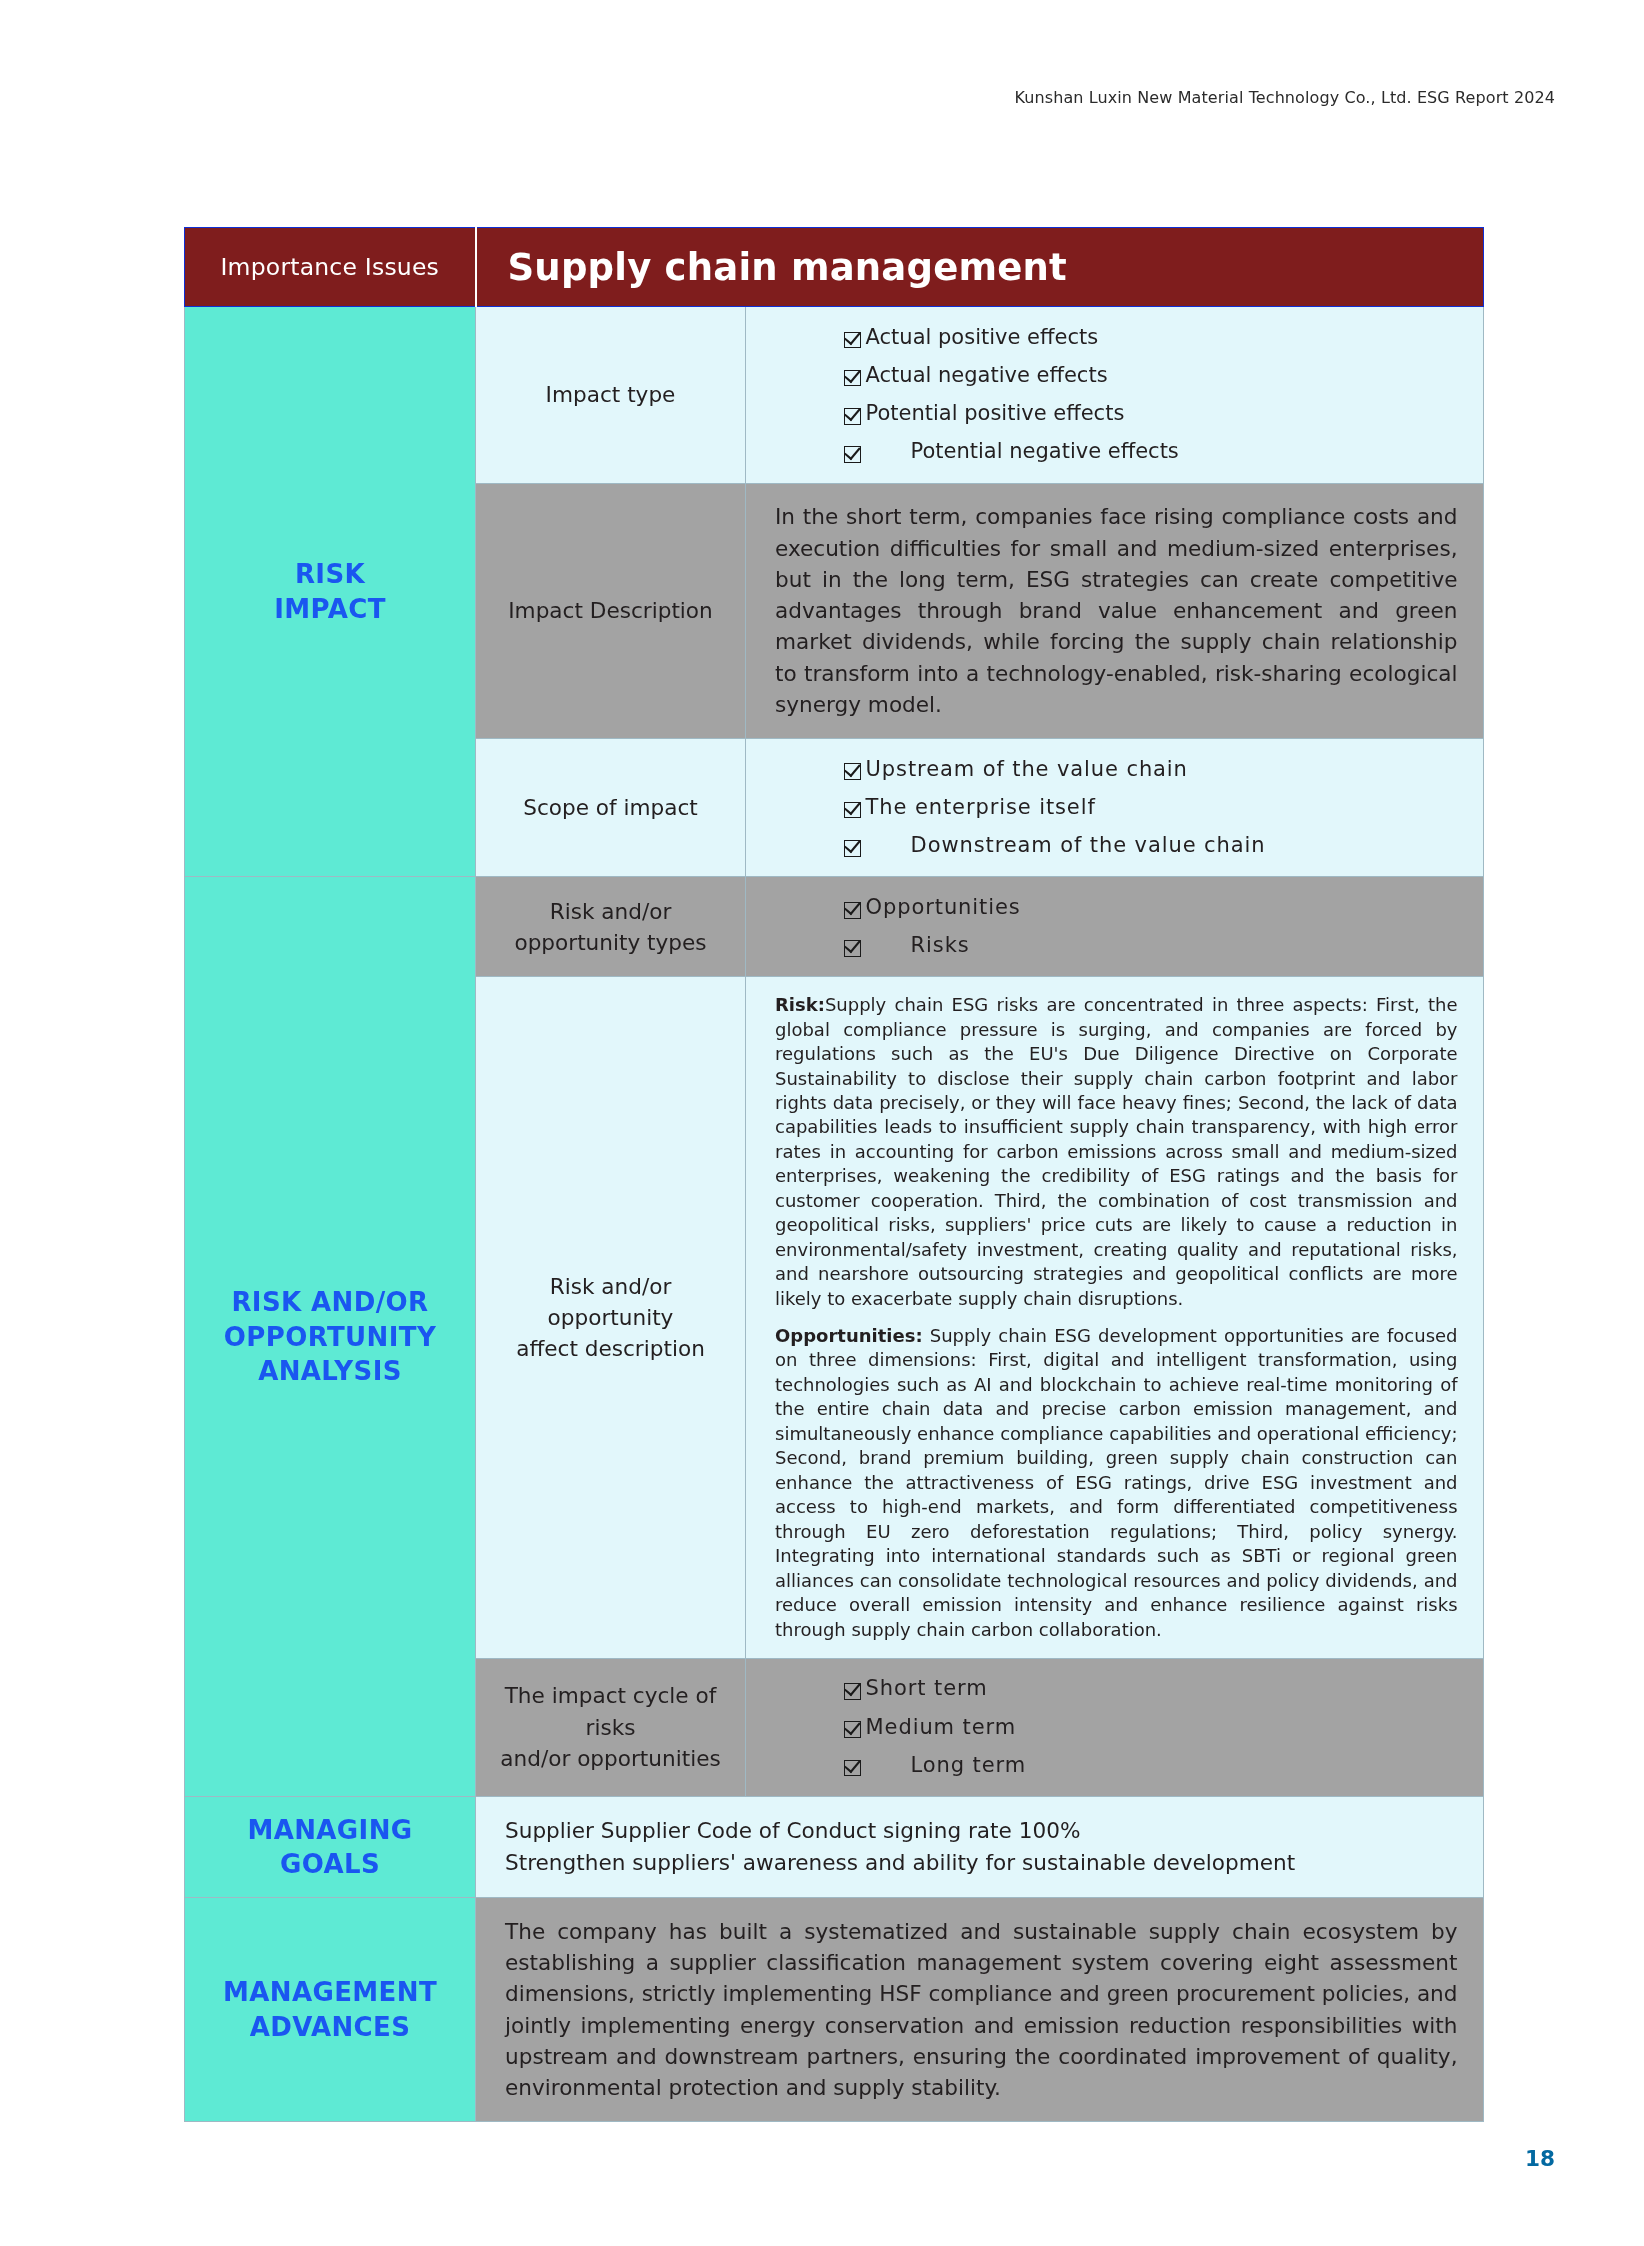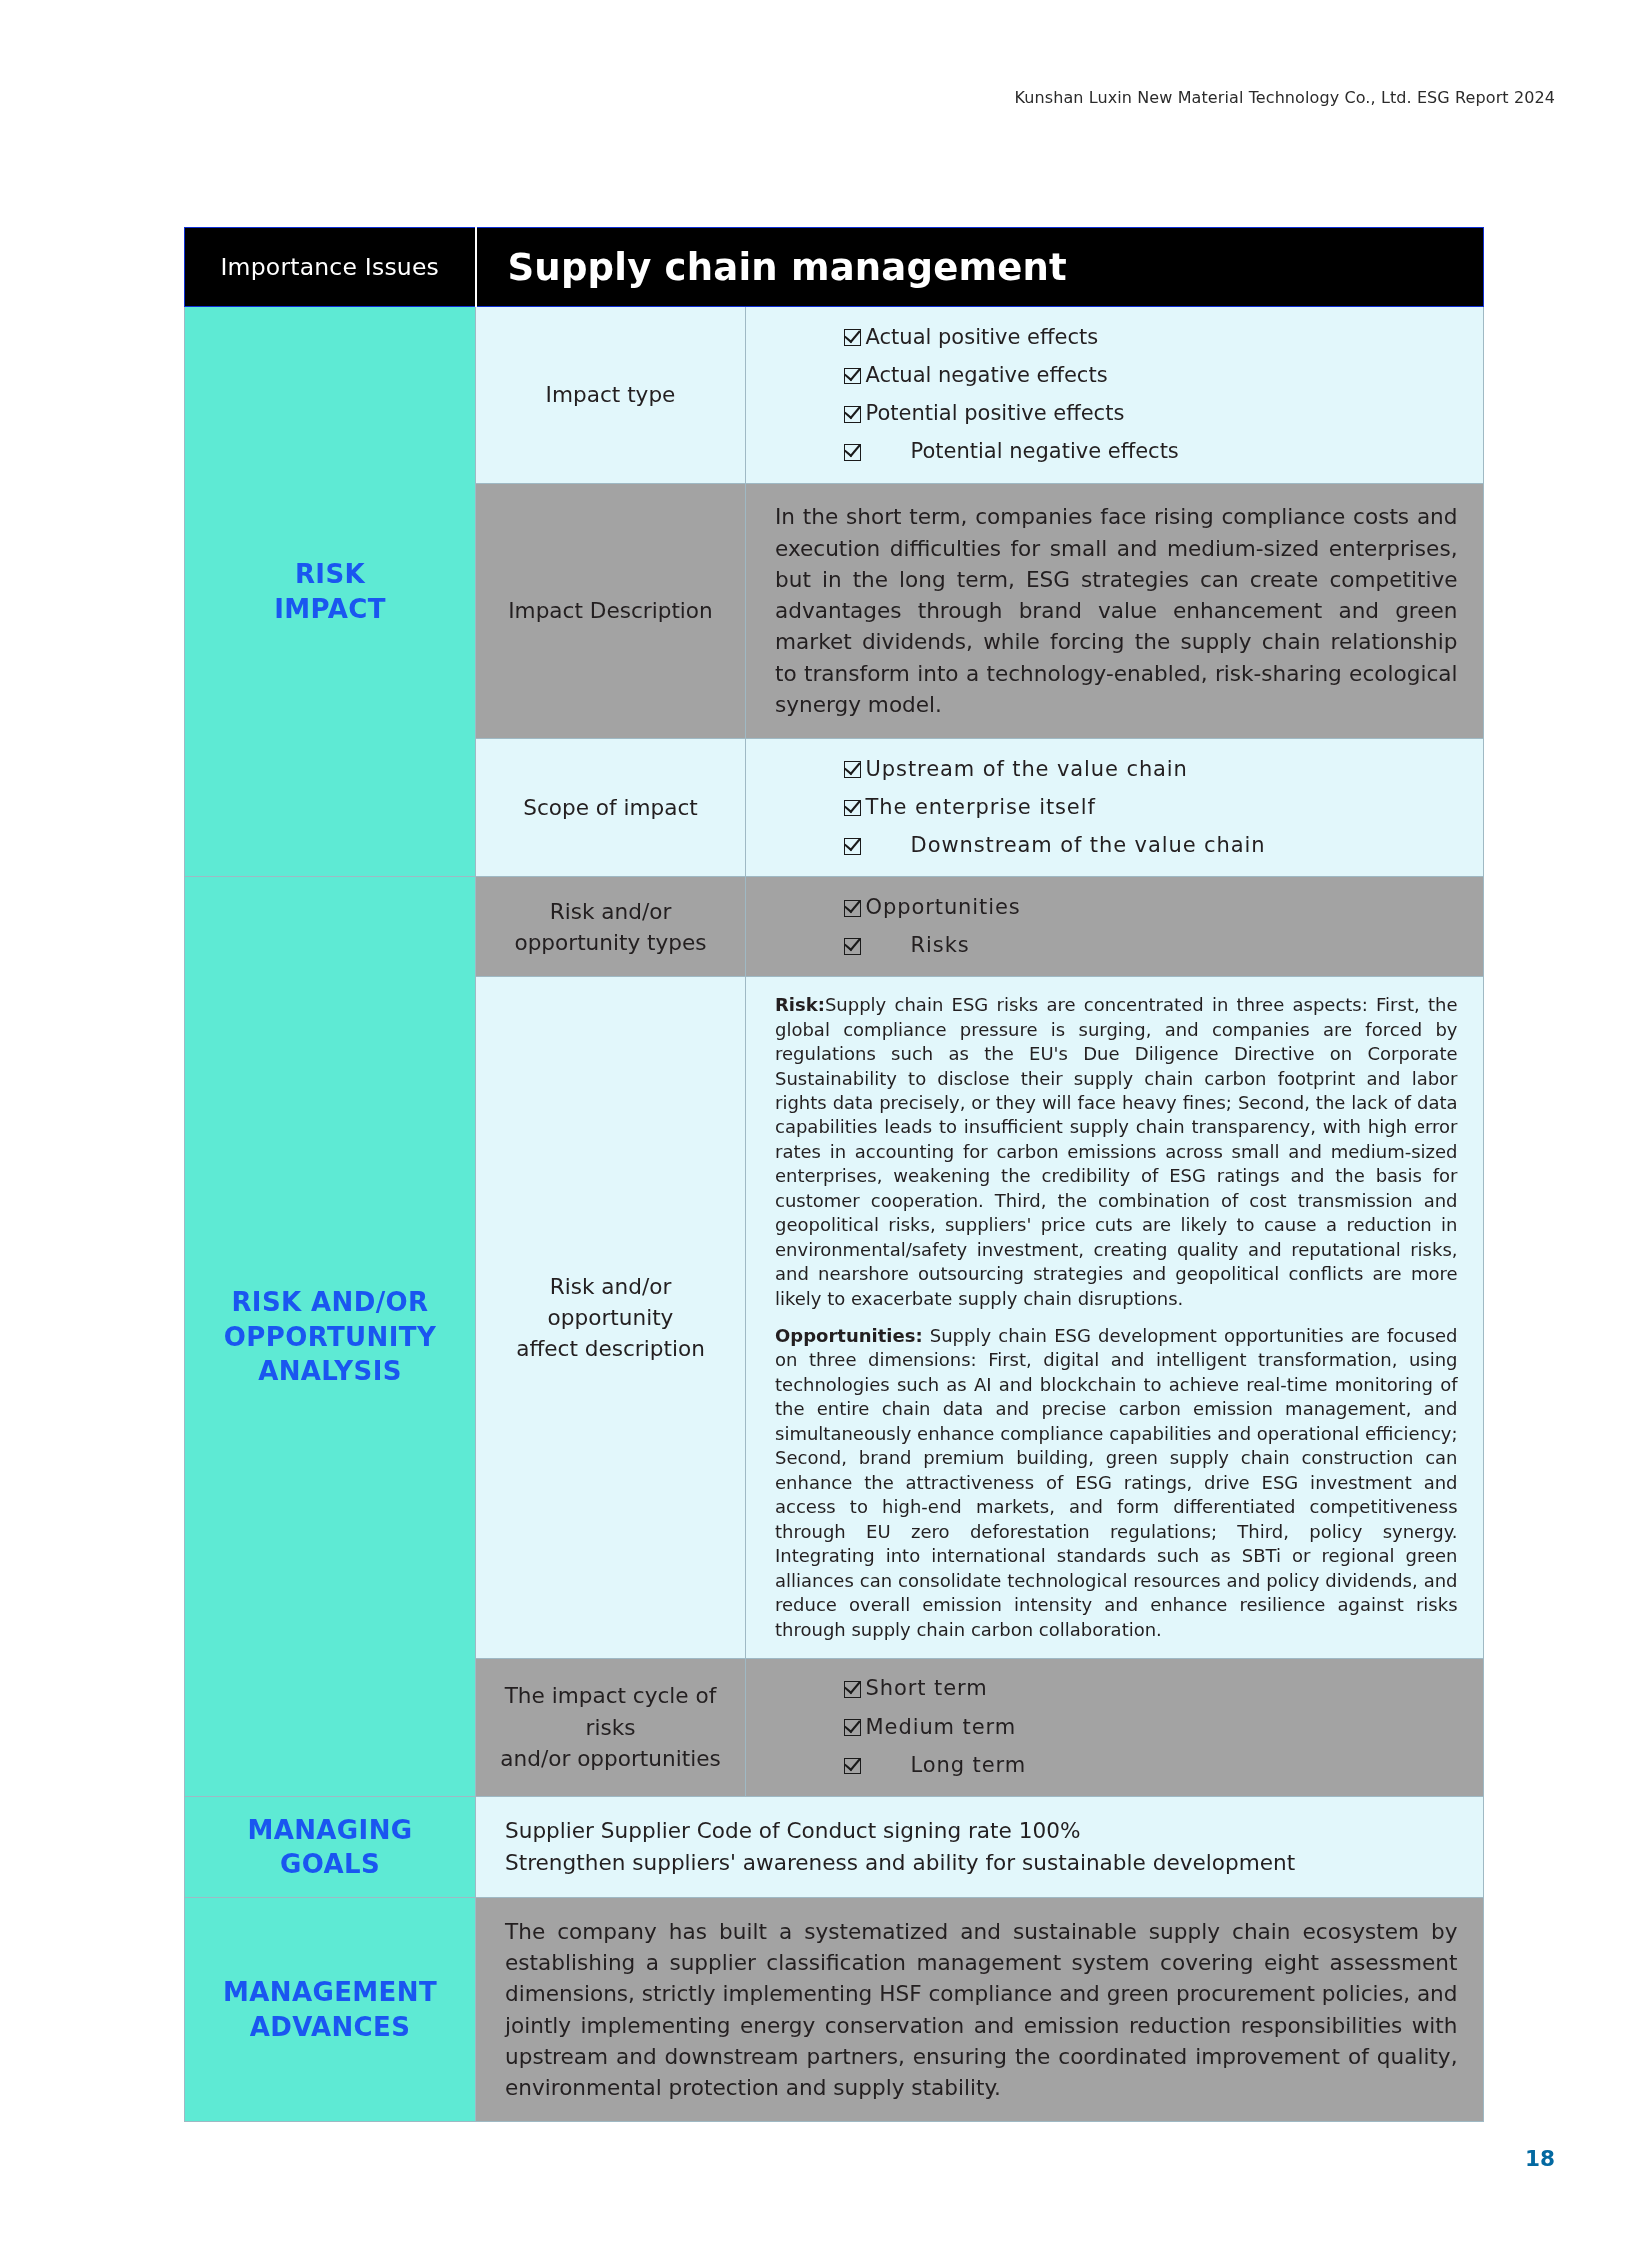--- a/index.html
+++ b/index.html
@@ -52,21 +52,21 @@
     padding: 0;
   }
 
   
   .col-cat   { width: 291px; }
   .col-label { width: 270px; }
   .col-body  { width: 738px; }
 
   
   .hdr-cat, .hdr-title {
-    background: #000000;
+    background: #7f1d1d;
     border-color: #0f2fd6 !important;
     color: #ffffff;
     height: 78px;
   }
   .hdr-cat {
     text-align: center;
     font-size: 23.5px;
     letter-spacing: 0.2px;
   }
   .hdr-title {
@@ -132,21 +132,21 @@
     list-style: none;
     margin: 0;
     padding: 0 0 0 69px;
   }
   .check-list li {
     font-size: 21px;
     line-height: 1.22;
     margin: 0 0 12.7px 0;
     white-space: nowrap;
     display: flex;
-    align-items: flex-start;
+    align-items: center;
   }
   .check-list li:last-child { margin-bottom: 0; gap: 45px; }
   .cbox {
     display: inline-block;
     width: 14.7px;
     height: 14.7px;
     border: 1.6px solid #1a1a1a;
     position: relative;
     margin-right: 4.9px;
     margin-top: 4.9px;

